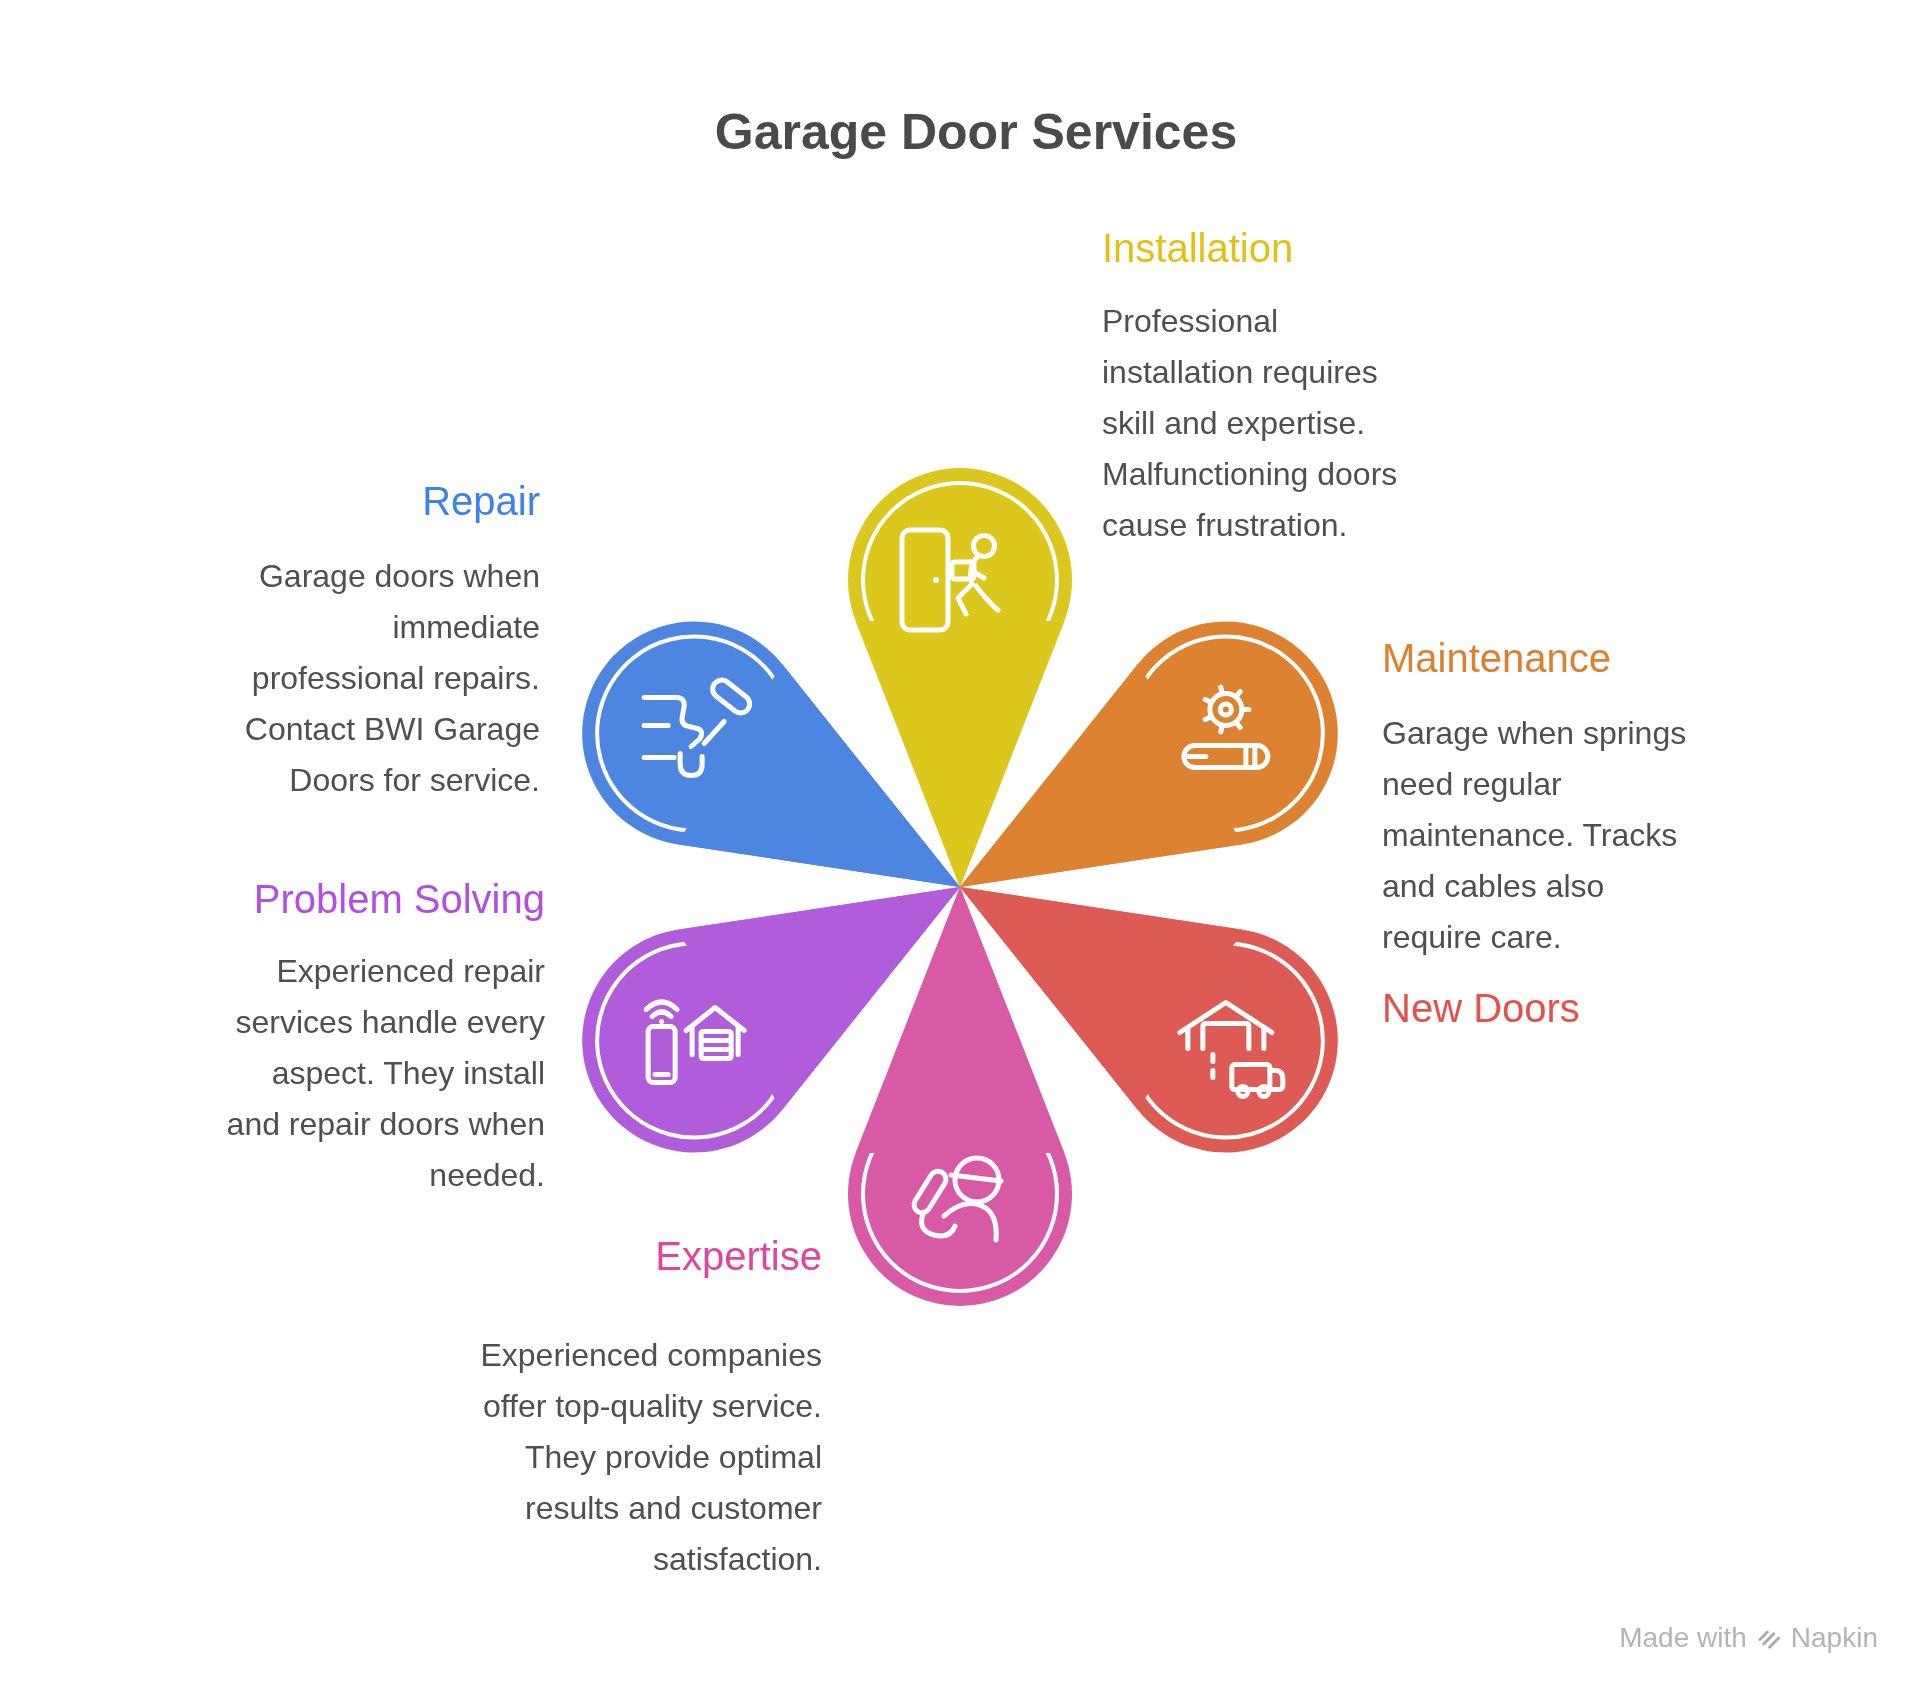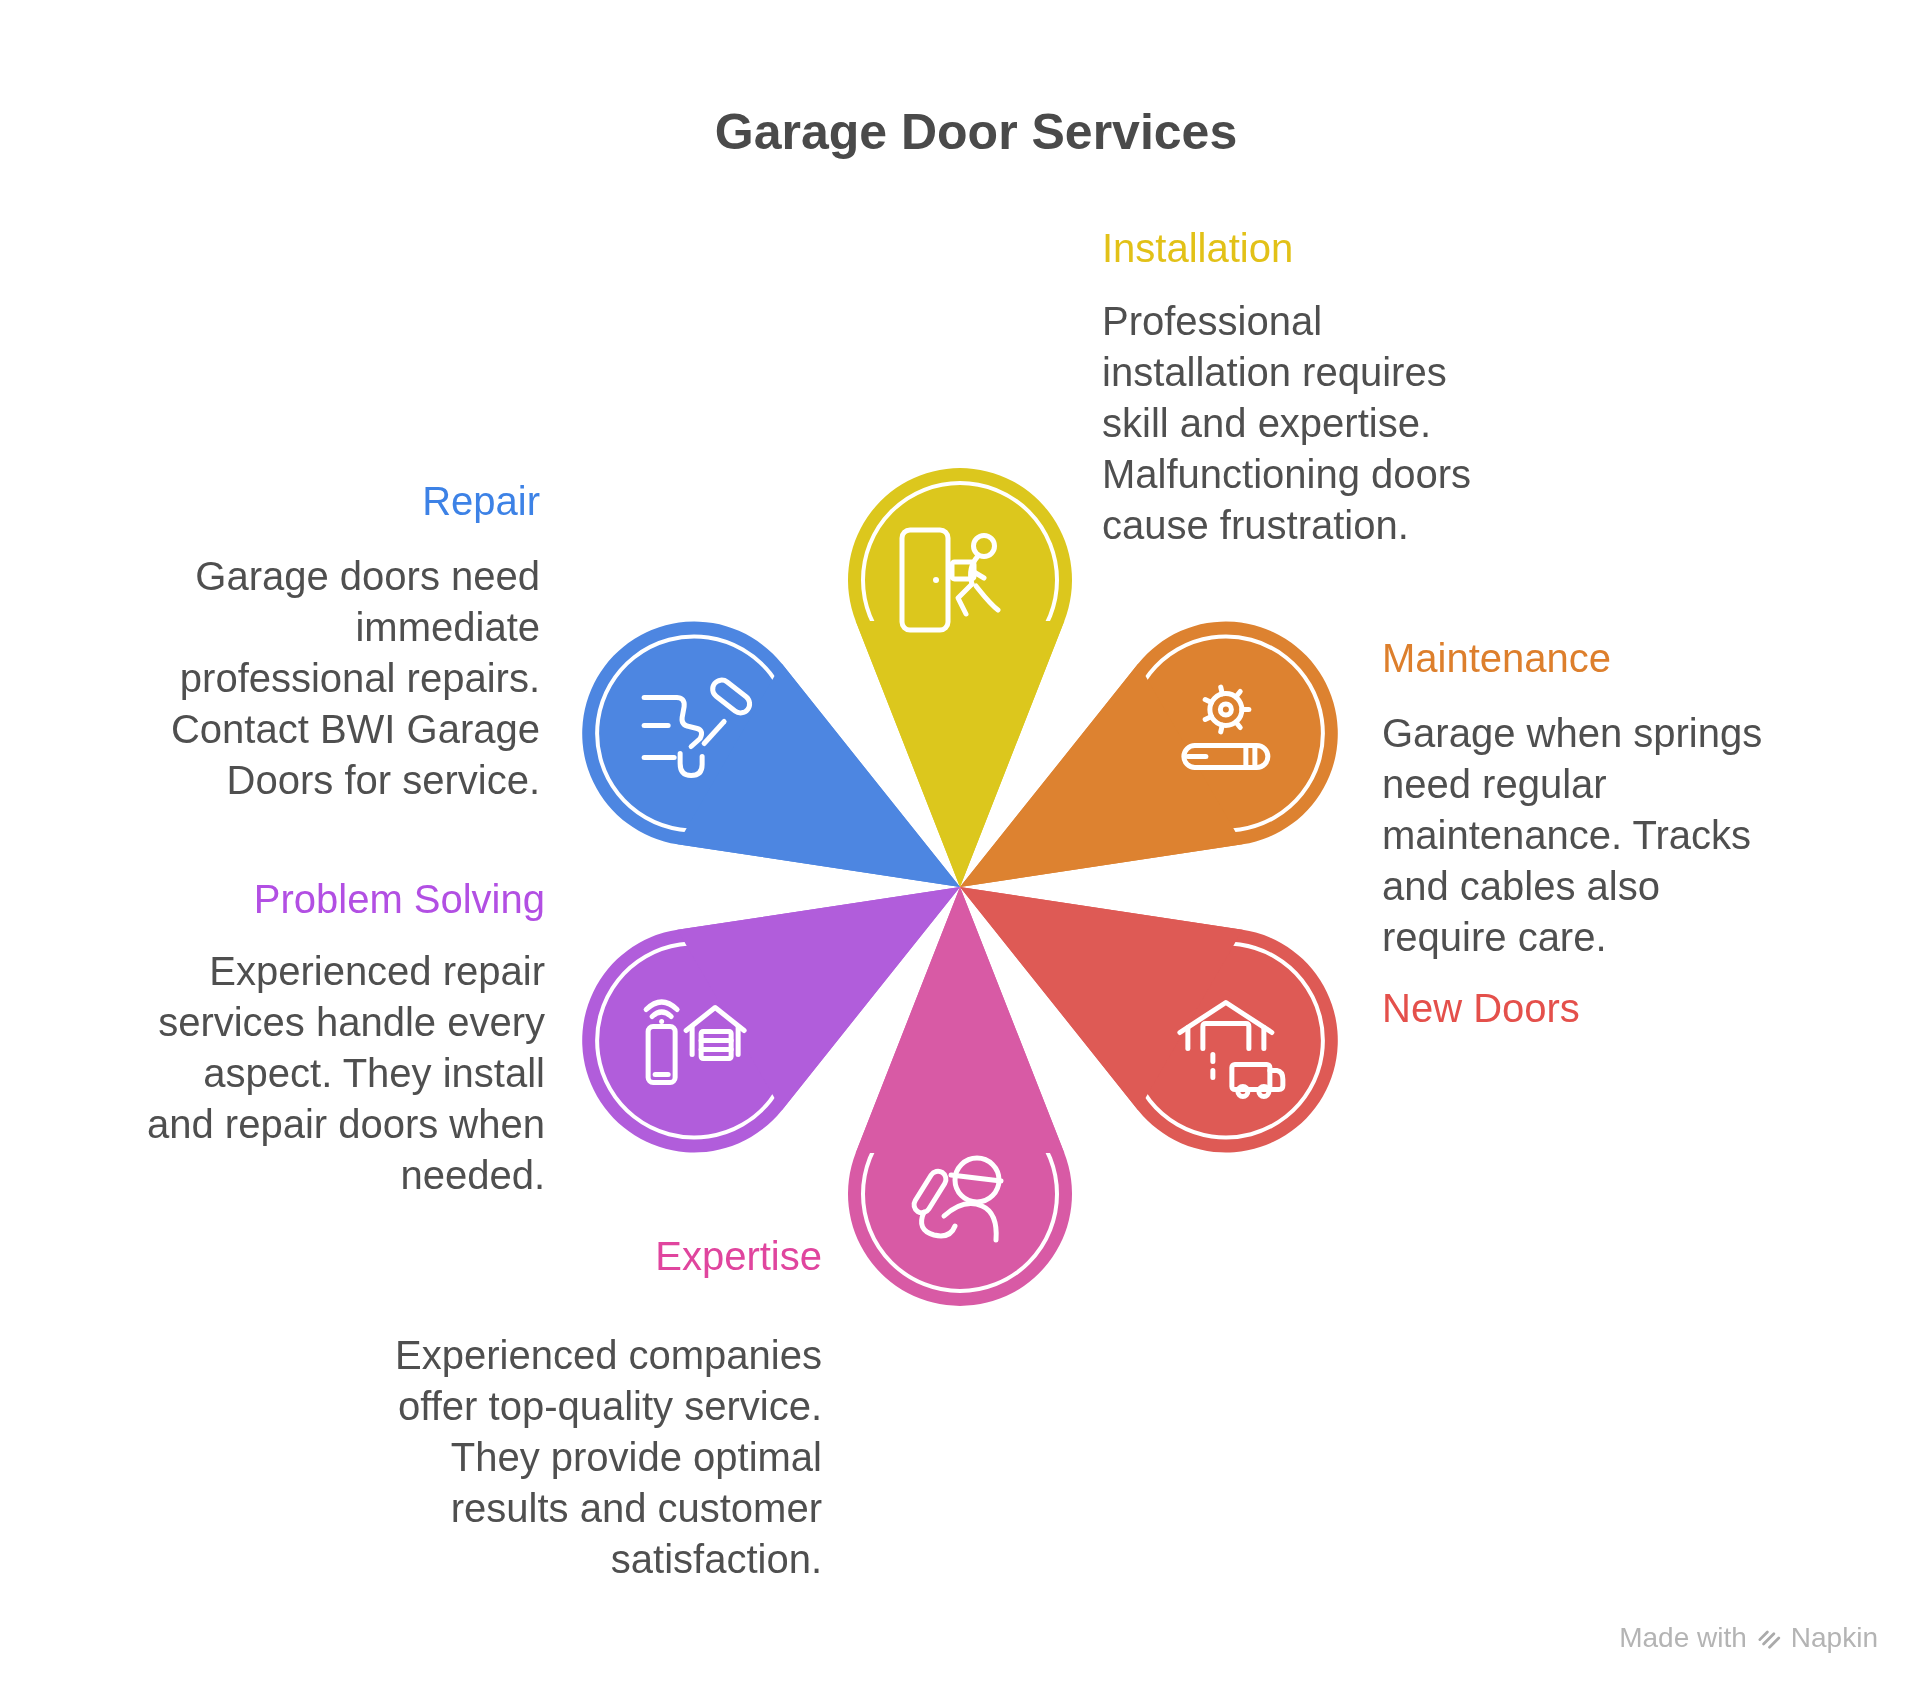--- a/index.html
+++ b/index.html
@@ -10,21 +10,21 @@
   .title {
     position:absolute; left:16px; top:103px; width:1920px;
     text-align:center; font-size:50px; font-weight:bold; color:#4a4a4a;
   }
   svg.flower { position:absolute; left:0; top:0; }
   .petal-ring { fill:none; stroke:#ffffff; stroke-width:4; }
   .icon * { stroke:#ffffff; fill:none; stroke-width:5; stroke-linecap:round; stroke-linejoin:round; }
   .icon .dot { fill:#ffffff; stroke:none; }
   .block { position:absolute; }
   .heading { font-size:40px; font-weight:normal; line-height:52px; }
-  .desc { font-size:40px; line-height:51px; color:#4f4f4f; white-space:pre-line; }
+  .desc { font-size:32px; line-height:51px; color:#4f4f4f; white-space:pre-line; }
   .align-left  { text-align:left; }
   .align-right { text-align:right; }
   .b-installation   { left:1102px; top:222px;  width:470px; }
   .b-installation .desc   { margin-top:22px; }
   .b-maintenance    { left:1382px; top:632px;  width:440px; }
   .b-maintenance .desc    { margin-top:24px; }
   .b-new-doors      { left:1382px; top:982px;  width:460px; }
   .b-new-doors .desc      { margin-top:22px; }
   .b-expertise      { left:302px;  top:1230px; width:520px; }
   .b-expertise .desc      { margin-top:48px; }
@@ -183,21 +183,21 @@
   <div class="heading" style="color: rgb(178, 79, 227);">Problem Solving</div>
   <div class="desc">Experienced repair
 services handle every
 aspect. They install
 and repair doors when
 needed.</div>
 </div>
 
 <div class="block b-repair align-right">
   <div class="heading" style="color: rgb(61, 130, 230);">Repair</div>
-  <div class="desc">Garage doors need
+  <div class="desc">Garage doors when
 immediate
 professional repairs.
 Contact BWI Garage
 Doors for service.</div>
 </div>
 
 <div class="watermark" style="color: rgb(180, 180, 180);">
   <span>Made with</span>
   <svg width="26" height="26" viewBox="0 0 24 24">
     <path d="M3.5 13.5 L10.5 6.5" stroke="#aaaaaa" stroke-width="2.6" stroke-linecap="round" fill="none"></path>

